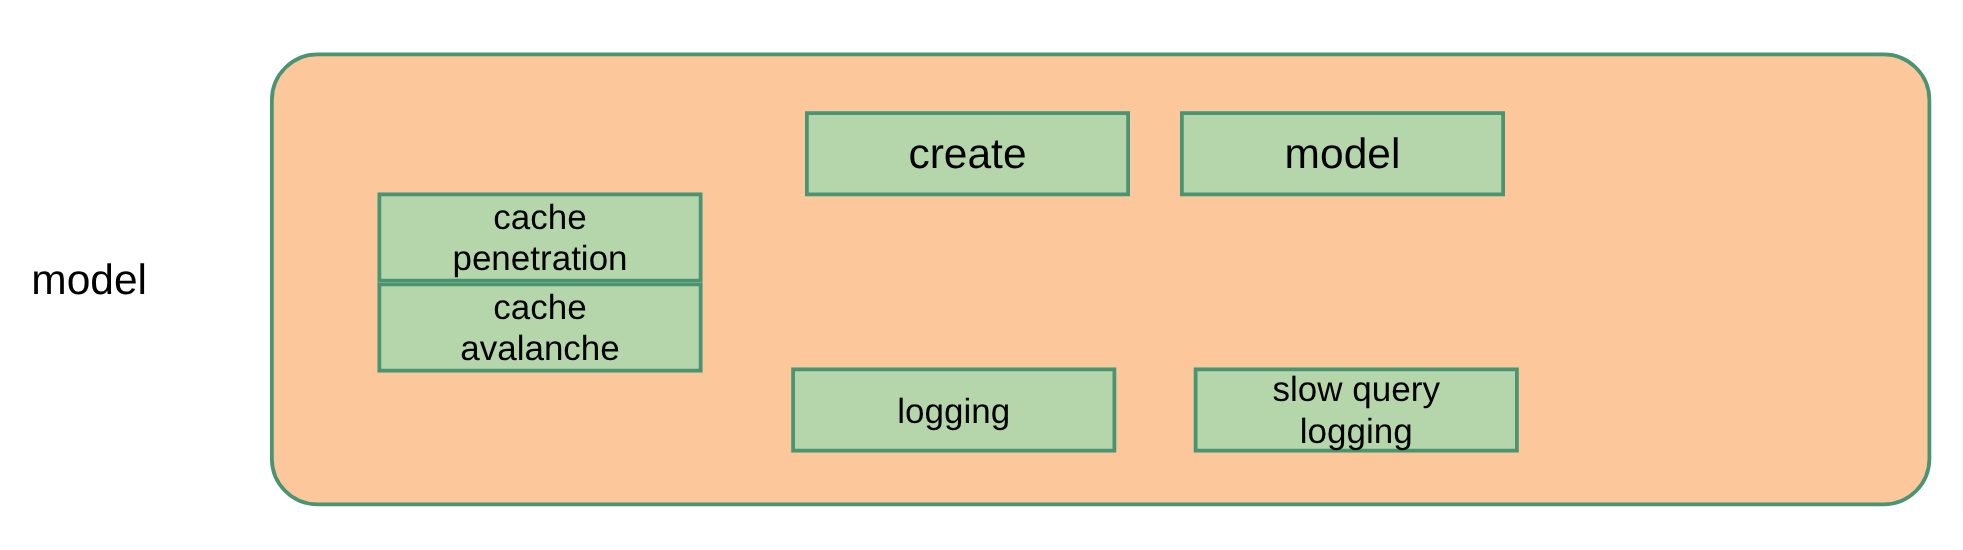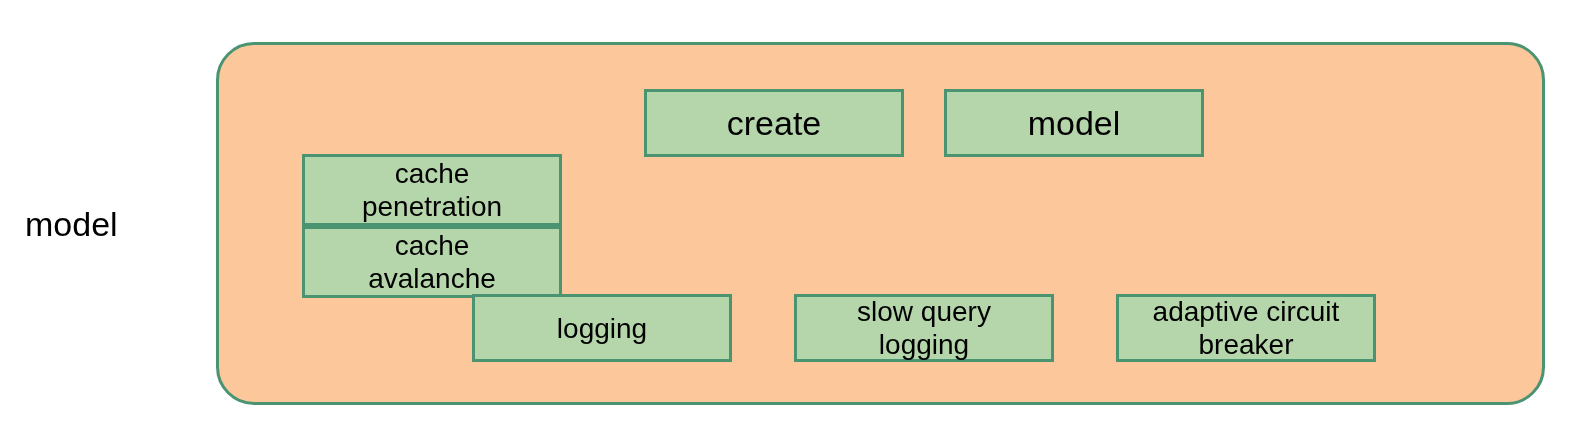--- a/index.html
+++ b/index.html
@@ -120,20 +120,16 @@
     </div>
 
     <div class="row" id="row-2">
       <div class="cell">
         <span class="cell-text">logging</span>
       </div>
       <div class="cell">
         <span class="cell-text">slow query
 logging</span>
       </div>
-      <div class="cell">
-        <span class="cell-text">adaptive circuit
-breaker</span>
-      </div>
     </div>
 
   </div>
 </div>
 
 </body></html>

